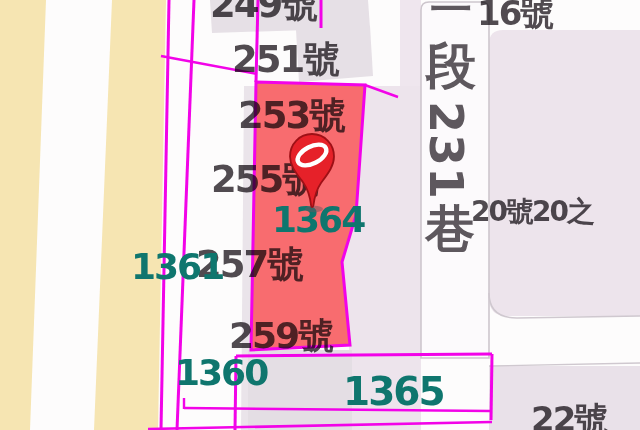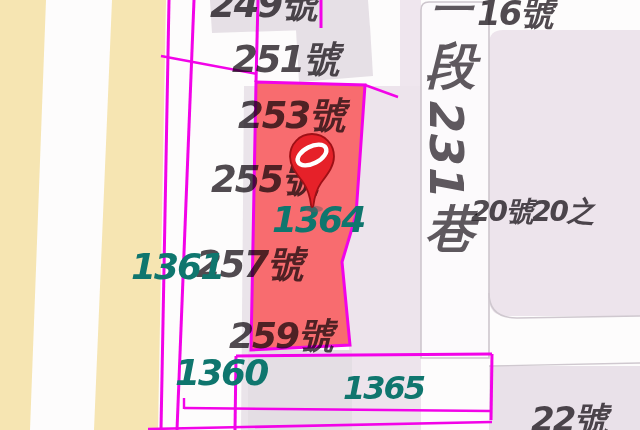--- a/index.html
+++ b/index.html
@@ -1,20 +1,19 @@
 <!DOCTYPE html>
 <html><head>
 <meta charset="utf-8">
 <style>
   html,body{margin:0;padding:0;background:#ffffff;}
   #map-root{
     position:relative;width:640px;height:430px;overflow:hidden;
     background:#ffffff;
     font-family:"DejaVu Sans",sans-serif;
-    font-style:italic;
   }
   #map-root svg{position:absolute;left:0;top:0;}
   .lbl{
     position:absolute;white-space:nowrap;font-weight:bold;line-height:1;
     letter-spacing:-2px;pointer-events:none;
   }
   .addr{color:#514c51;mix-blend-mode:multiply;}
   .pnum{color:#0f766e;}
   .street-ch{
     position:absolute;white-space:nowrap;font-weight:bold;line-height:1.05;
@@ -80,21 +79,21 @@
   <div class="lbl addr" style="left:211px;top:161px;font-size:37px;">255號</div>
   <div class="lbl addr" style="left:196px;top:246px;font-size:37px;">257號</div>
   <div class="lbl addr" style="left:229px;top:318px;font-size:36px;">259號</div>
   <div class="lbl addr" style="left:477px;top:-4px;font-size:34px;">16號</div>
   <div class="lbl addr" style="left:471px;top:198px;font-size:28px;">20號20之</div>
   <div class="lbl addr" style="left:531px;top:402px;font-size:34px;">22號</div>
 
   <div class="lbl pnum" style="left:131px;top:249px;font-size:36px;">1361</div>
   <div class="lbl pnum" style="left:272px;top:202px;font-size:36px;">1364</div>
   <div class="lbl pnum" style="left:175px;top:355px;font-size:36px;">1360</div>
-  <div class="lbl pnum" style="left:343px;top:372px;font-size:32px;">1365</div>
+  <div class="lbl pnum" style="left:343px;top:372px;font-size:39px;">1365</div>
 
   <div class="street-ch" style="left:427px;top:-12px;font-size:42px;">一</div>
   <div class="street-ch" style="left:426px;top:40px;font-size:50px;">段</div>
   <div class="street-rot" style="left:471px;top:101px;font-size:46px;">231</div>
   <div class="street-ch" style="left:425px;top:203px;font-size:50px;">巷</div>
 
   <svg id="pin-layer" width="640" height="430" viewBox="0 0 640 430" style="pointer-events:none;">
     <g style="pointer-events:auto;">
       <ellipse cx="314" cy="209" rx="9" ry="3.2" fill="#6b5560" opacity="0.5"></ellipse>
       <path d="M312,134

